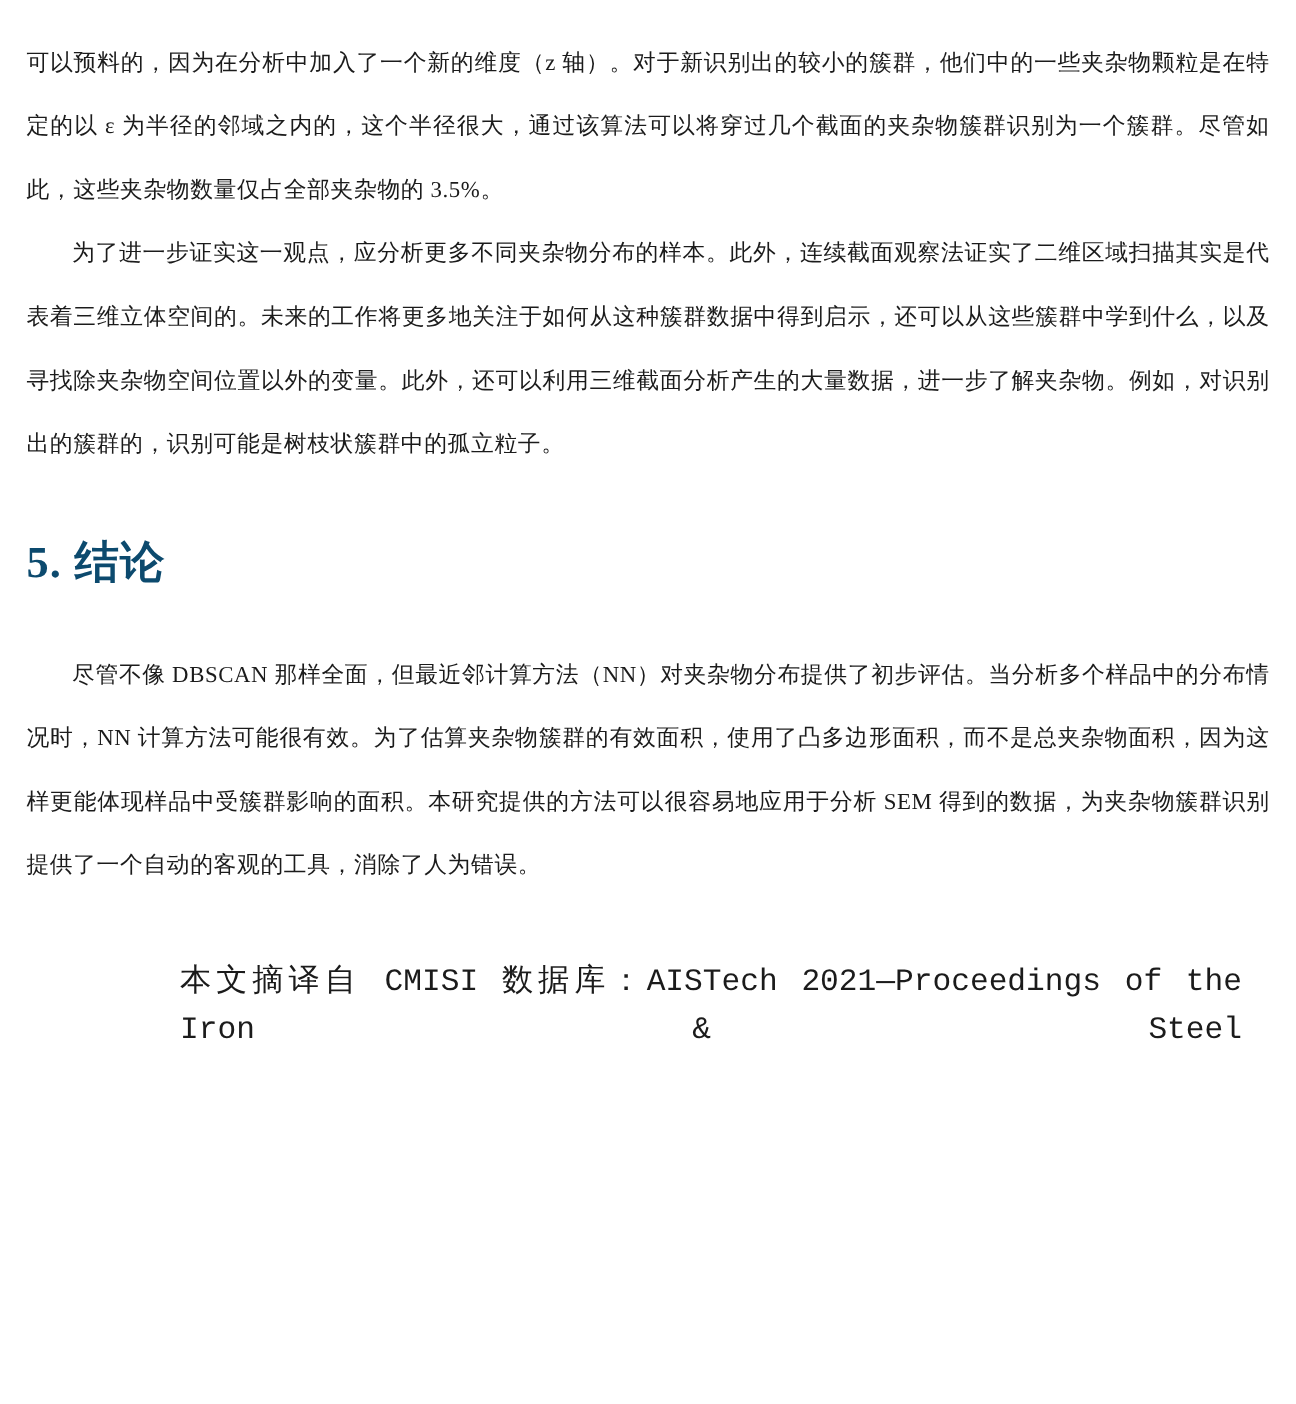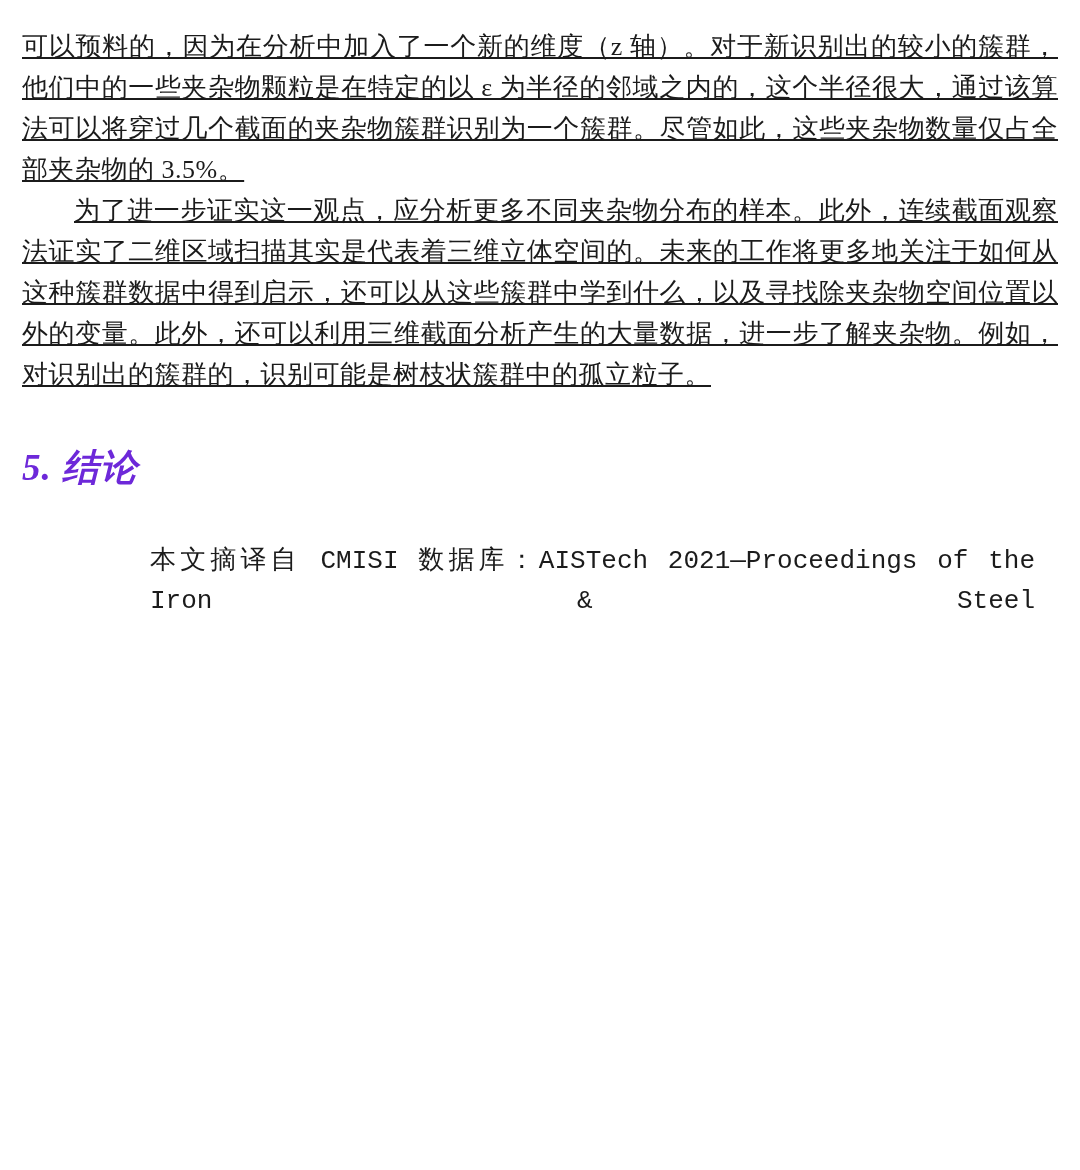--- a/index.html
+++ b/index.html
@@ -13,38 +13,36 @@
     height: 1170px;
     box-sizing: border-box;
     background: #ffffff;
     color: #1b1b1b;
     padding: 26px 22px 0 22px;
     overflow: hidden;
     font-family: "Liberation Serif", "DejaVu Serif", serif;
   }
   .body-text p {
     margin: 0;
-    font-size: 26px;
-    line-height: 41px;
+    font-size: 19px;
+    line-height: 53px;
     text-align: justify;
     text-justify: inter-ideograph;
     letter-spacing: 0.5px;
-    text-decoration: underline;
   }
   .body-text p.indent {
     text-indent: 2em;
   }
   h2.section-heading {
     margin: 50px 0 43px 0;
     font-size: 37px;
     line-height: 46px;
     font-weight: bold;
-    color: #6d28d9;
+    color: #0c4a6e;
     letter-spacing: 1px;
-    font-style: italic;
   }
   .footer-note {
     margin: 50px 23px 0 128px;
     font-family: "Liberation Mono", "DejaVu Sans Mono", monospace;
     font-size: 26px;
     line-height: 40px;
     color: #1b1b1b;
   }
   .footer-note .footer-line {
     text-align: justify;
@@ -57,20 +55,21 @@
 <div class="page">
 
   <div class="body-text">
     <p>可以预料的，因为在分析中加入了一个新的维度（z 轴）。对于新识别出的较小的簇群，他们中的一些夹杂物颗粒是在特定的以 ε 为半径的邻域之内的，这个半径很大，通过该算法可以将穿过几个截面的夹杂物簇群识别为一个簇群。尽管如此，这些夹杂物数量仅占全部夹杂物的 3.5%。</p>
     <p class="indent">为了进一步证实这一观点，应分析更多不同夹杂物分布的样本。此外，连续截面观察法证实了二维区域扫描其实是代表着三维立体空间的。未来的工作将更多地关注于如何从这种簇群数据中得到启示，还可以从这些簇群中学到什么，以及寻找除夹杂物空间位置以外的变量。此外，还可以利用三维截面分析产生的大量数据，进一步了解夹杂物。例如，对识别出的簇群的，识别可能是树枝状簇群中的孤立粒子。</p>
   </div>
 
   <h2 class="section-heading">5. 结论</h2>
 
   <div class="body-text">
+    <p class="indent">尽管不像 DBSCAN 那样全面，但最近邻计算方法（NN）对夹杂物分布提供了初步评估。当分析多个样品中的分布情况时，NN 计算方法可能很有效。为了估算夹杂物簇群的有效面积，使用了凸多边形面积，而不是总夹杂物面积，因为这样更能体现样品中受簇群影响的面积。本研究提供的方法可以很容易地应用于分析 SEM 得到的数据，为夹杂物簇群识别提供了一个自动的客观的工具，消除了人为错误。</p>
   </div>
 
   <div class="footer-note">
     <div class="footer-line">本文摘译自 CMISI 数据库：AISTech 2021—Proceedings of the Iron &amp; Steel</div>
 
   </div>
 
 </div>
 
 </body></html>

